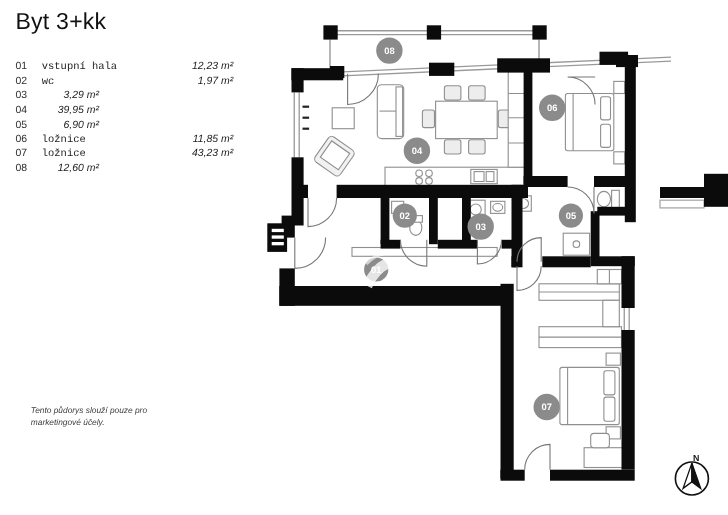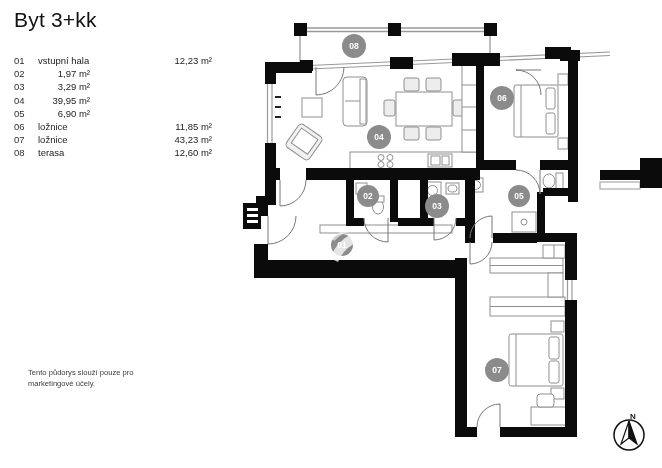--- a/index.html
+++ b/index.html
@@ -3,44 +3,45 @@
 <meta charset="utf-8">
 <style>
   html,body{margin:0;padding:0;background:#fff;}
   .canvas{position:relative;width:662px;height:468px;background:#fff;overflow:hidden;
           font-family:"Liberation Sans", sans-serif;color:#1d1d1d;}
   .left-panel{position:absolute;left:14px;top:8px;width:210px;}
   .plan-title{font-size:21px;font-weight:500;letter-spacing:.2px;color:#111;margin:0 0 22px 0;}
   .legend{font-size:9.5px;line-height:13.2px;color:#222;width:198px;}
   .legend-row{display:flex;}
   .legend-num{width:24px;flex:0 0 24px;color:#2e2e2e;}
-  .legend-name{flex:1 1 auto;}
-  .legend-area{flex:0 0 52px;text-align:right;white-space:nowrap;}
+  .legend-name{flex:1 1 auto;font-family:Liberation Mono, monospace;}
+  .legend-area{flex:0 0 52px;text-align:right;white-space:nowrap;font-style:italic;}
   .disclaimer{position:absolute;left:14px;top:360px;width:120px;font-size:7.6px;
-              line-height:1.42;color:#3c3c3c;}
+              line-height:1.42;color:#3c3c3c;font-style:italic;}
   .disclaimer p{margin:0 0 9px 0;}
   svg text.badge{font-family:"Liberation Sans",sans-serif;font-size:8.5px;font-weight:bold;fill:#fff;}
   svg text.north{font-family:"Liberation Sans",sans-serif;font-size:8px;font-weight:bold;fill:#111;}
 </style>
 </head>
 <body>
 
 <div class="canvas">
 
   <div class="left-panel">
     <h1 class="plan-title">Byt 3+kk</h1>
 
     <div class="legend">
       <div class="legend-row">
         <span class="legend-num">01</span>
         <span class="legend-name">vstupní hala</span>
         <span class="legend-area">12,23 m²</span>
       </div>
       <div class="legend-row">
         <span class="legend-num">02</span>
+        <span class="legend-name">wc</span>
         <span class="legend-area">1,97 m²</span>
       </div>
       <div class="legend-row">
         <span class="legend-num">03</span>
         <span class="legend-area">3,29 m²</span>
       </div>
       <div class="legend-row">
         <span class="legend-num">04</span>
         <span class="legend-area">39,95 m²</span>
       </div>
@@ -53,21 +54,20 @@
         <span class="legend-name">ložnice</span>
         <span class="legend-area">11,85 m²</span>
       </div>
       <div class="legend-row">
         <span class="legend-num">07</span>
         <span class="legend-name">ložnice</span>
         <span class="legend-area">43,23 m²</span>
       </div>
       <div class="legend-row">
         <span class="legend-num">08</span>
-        <span class="legend-name">terasa</span>
         <span class="legend-area">12,60 m²</span>
       </div>
     </div>
 
     <div class="disclaimer">
       <p>Tento půdorys slouží pouze pro marketingové účely.</p>
     </div>
   </div>
 
   <svg width="662" height="468" viewBox="0 0 662 468" style="position:absolute;left:0;top:0;">

